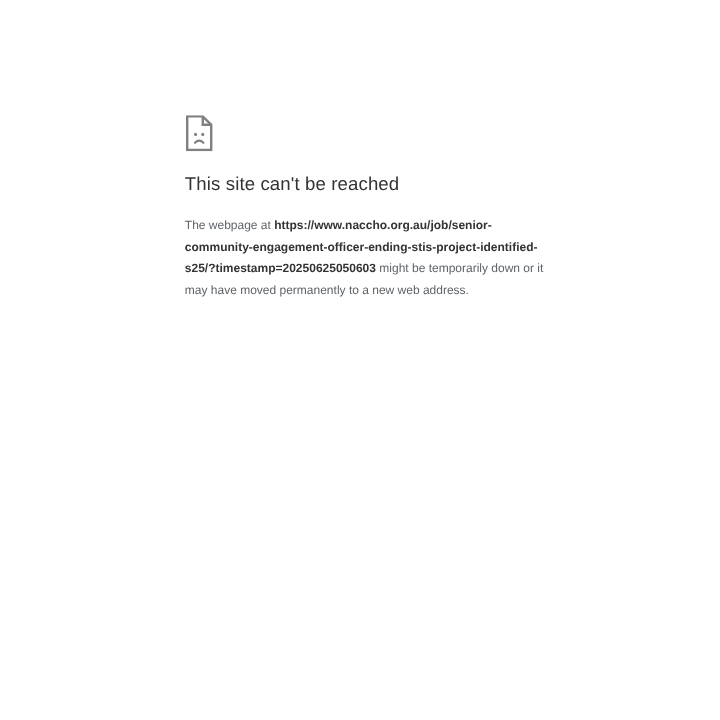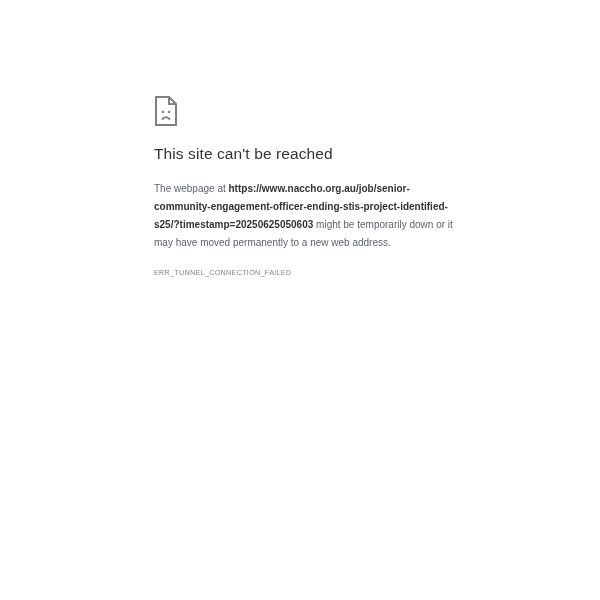--- a/index.html
+++ b/index.html
@@ -76,16 +76,15 @@
         <path d="M8.5 23 Q12 19.5 15.5 23" fill="none" stroke="#808080" stroke-width="1.8" stroke-linecap="round"></path>
       </svg>
     </div>
 
     <h1 class="headline">This site can't be reached</h1>
 
     <p class="body-text">
       <span>The webpage at </span><span class="url">https://www.naccho.org.au/job/senior-community-engagement-officer-ending-stis-project-identified-s25/?timestamp=20250625050603</span><span> might be temporarily down or it may have moved permanently to a new web address.</span>
     </p>
 
-    <div class="error-code">ERR_TUNNEL_CONNECTION_FAILED</div>
 
   </div>
 </div>
 
 </body></html>

